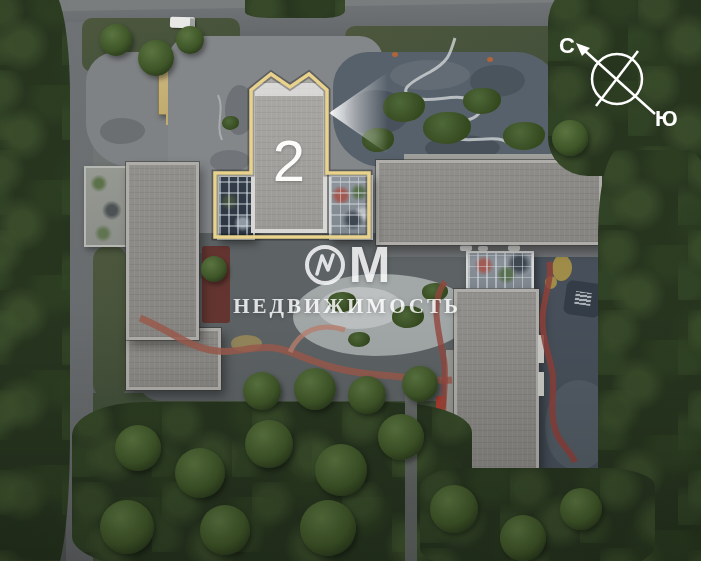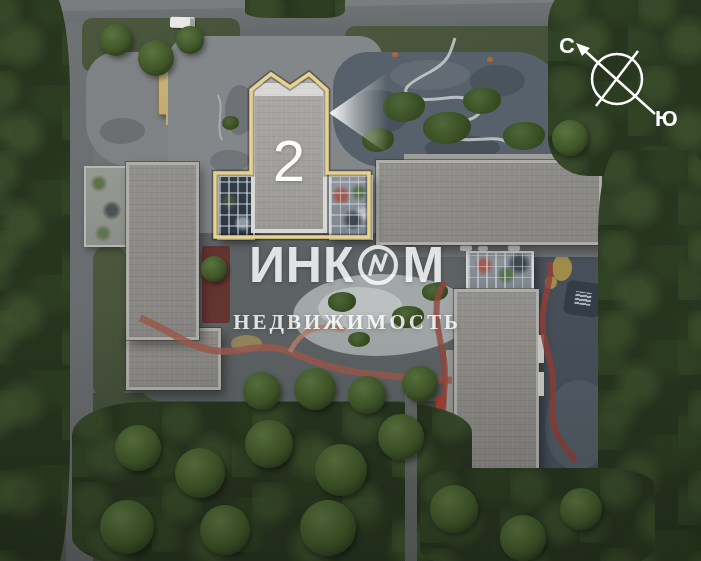--- a/index.html
+++ b/index.html
@@ -45,21 +45,21 @@
       linear-gradient(175deg,#aaa9a5 0%,#a09f9b 60%,#989793 100%);
     box-shadow:inset 4px 0 0 #d9d8d4, inset -4px 0 0 #d9d8d4, inset 0 -4px 0 #d9d8d4;}
   #bldg2-label{font-size:58px;font-weight:400;color:#fcfcfb;text-align:center;
     text-shadow:0 1px 3px rgba(0,0,0,.25);line-height:1;}
   #beam{clip-path:polygon(0 50%, 100% 0, 100% 100%);
     background:linear-gradient(to right, rgba(255,255,255,.95), rgba(255,255,255,.45) 45%, rgba(255,255,255,0) 95%);}
   
   #watermark{display:flex;flex-direction:column;align-items:center;opacity:.82;
     color:#fff;text-shadow:0 1px 5px rgba(0,0,0,.35);}
   #wm-row{display:flex;align-items:center;gap:2px;font-weight:700;font-size:50px;letter-spacing:1px;line-height:1;}
-  #wm-sub{font-family:"Liberation Serif",serif;font-weight:700;font-size:21px;letter-spacing:3px;margin-top:20px;}
+  #wm-sub{font-family:"Liberation Serif",serif;font-weight:700;font-size:21px;letter-spacing:3px;margin-top:4px;}
   #vignette{position:absolute;inset:0;pointer-events:none;
     background:
       linear-gradient(180deg, rgba(0,0,0,0) 55%, rgba(0,0,0,.18) 100%),
       radial-gradient(ellipse 120% 100% at 50% 45%, rgba(0,0,0,0) 55%, rgba(0,0,0,.26) 100%);}
   svg{position:absolute;left:0;top:0;pointer-events:none;}
   text{font-family:"Liberation Sans",sans-serif;}
 </style>
 </head>
 <body>
 
@@ -233,21 +233,20 @@
       <line x1="655" y1="114" x2="584" y2="50"></line>
       <polygon points="576,43 590,48 582,56" fill="#ffffff" stroke="none"></polygon>
       <line x1="638" y1="51" x2="596" y2="106"></line>
       <text x="559" y="53" fill="#ffffff" stroke="none" font-size="22" font-weight="bold">С</text>
       <text x="655" y="126" fill="#ffffff" stroke="none" font-size="22" font-weight="bold">Ю</text>
     </g>
   </svg>
 
   <div id="watermark" class="abs" style="left:197px;top:240px;width:300px;">
     <div id="wm-row">
-      <span>ИНК</span>
       <svg width="44" height="44" viewBox="0 0 44 44" style="position:static;">
         <circle cx="22" cy="22" r="18" fill="none" stroke="#ffffff" stroke-width="4"></circle>
         <path d="M14,31 L19,13 L25,27 L30,12" fill="none" stroke="#ffffff" stroke-width="3.5" stroke-linejoin="round" stroke-linecap="round"></path>
       </svg>
       <span>М</span>
     </div>
     <div id="wm-sub">НЕДВИЖИМОСТЬ</div>
   </div>
 
 </div>

